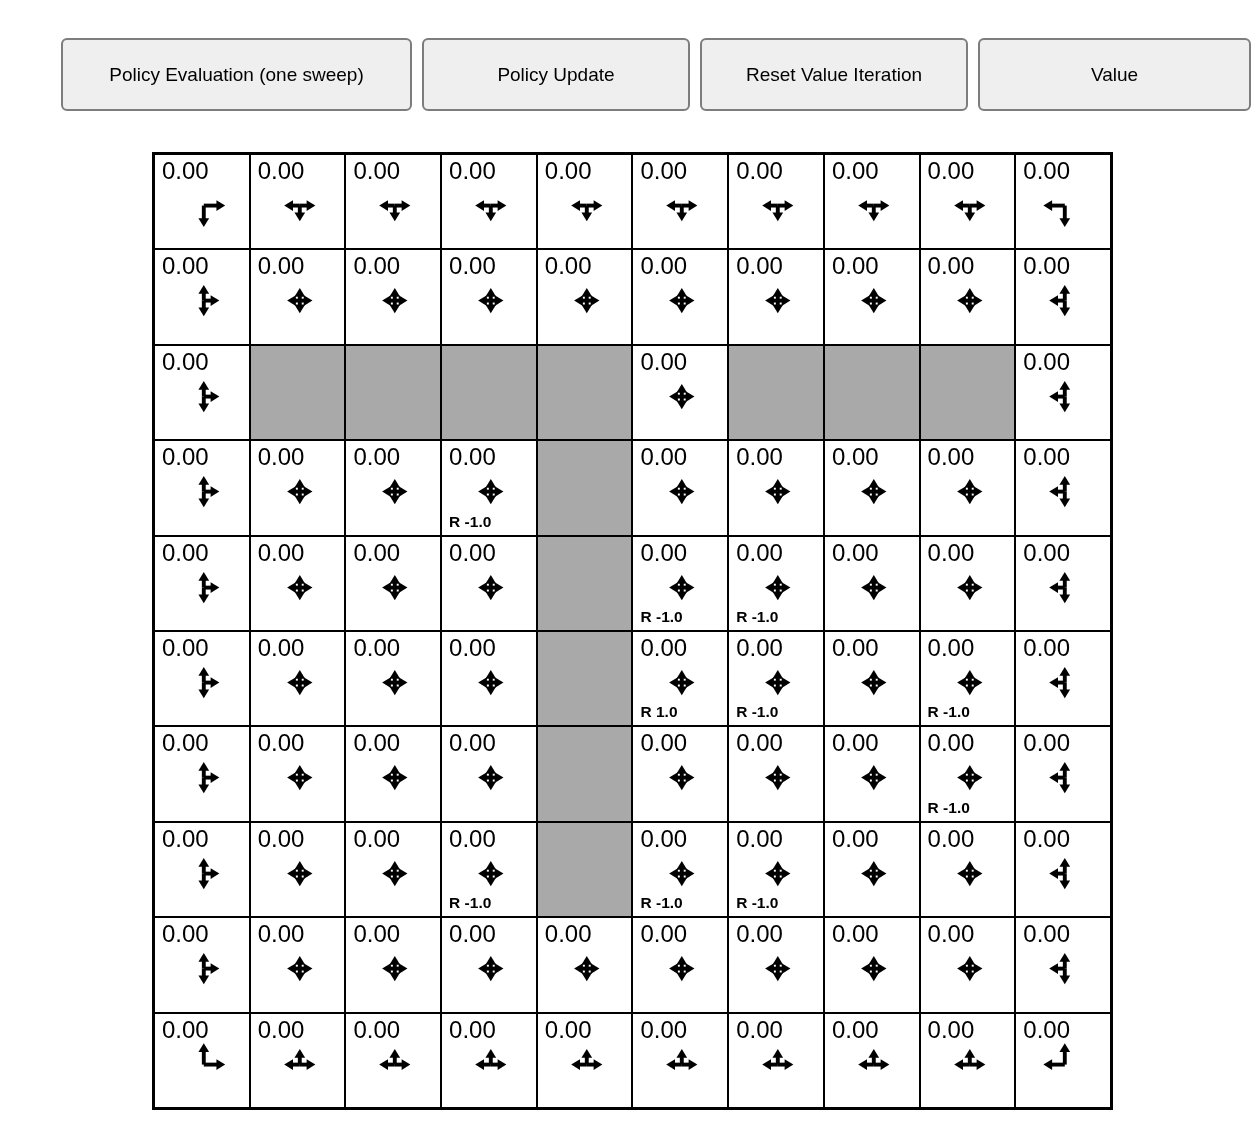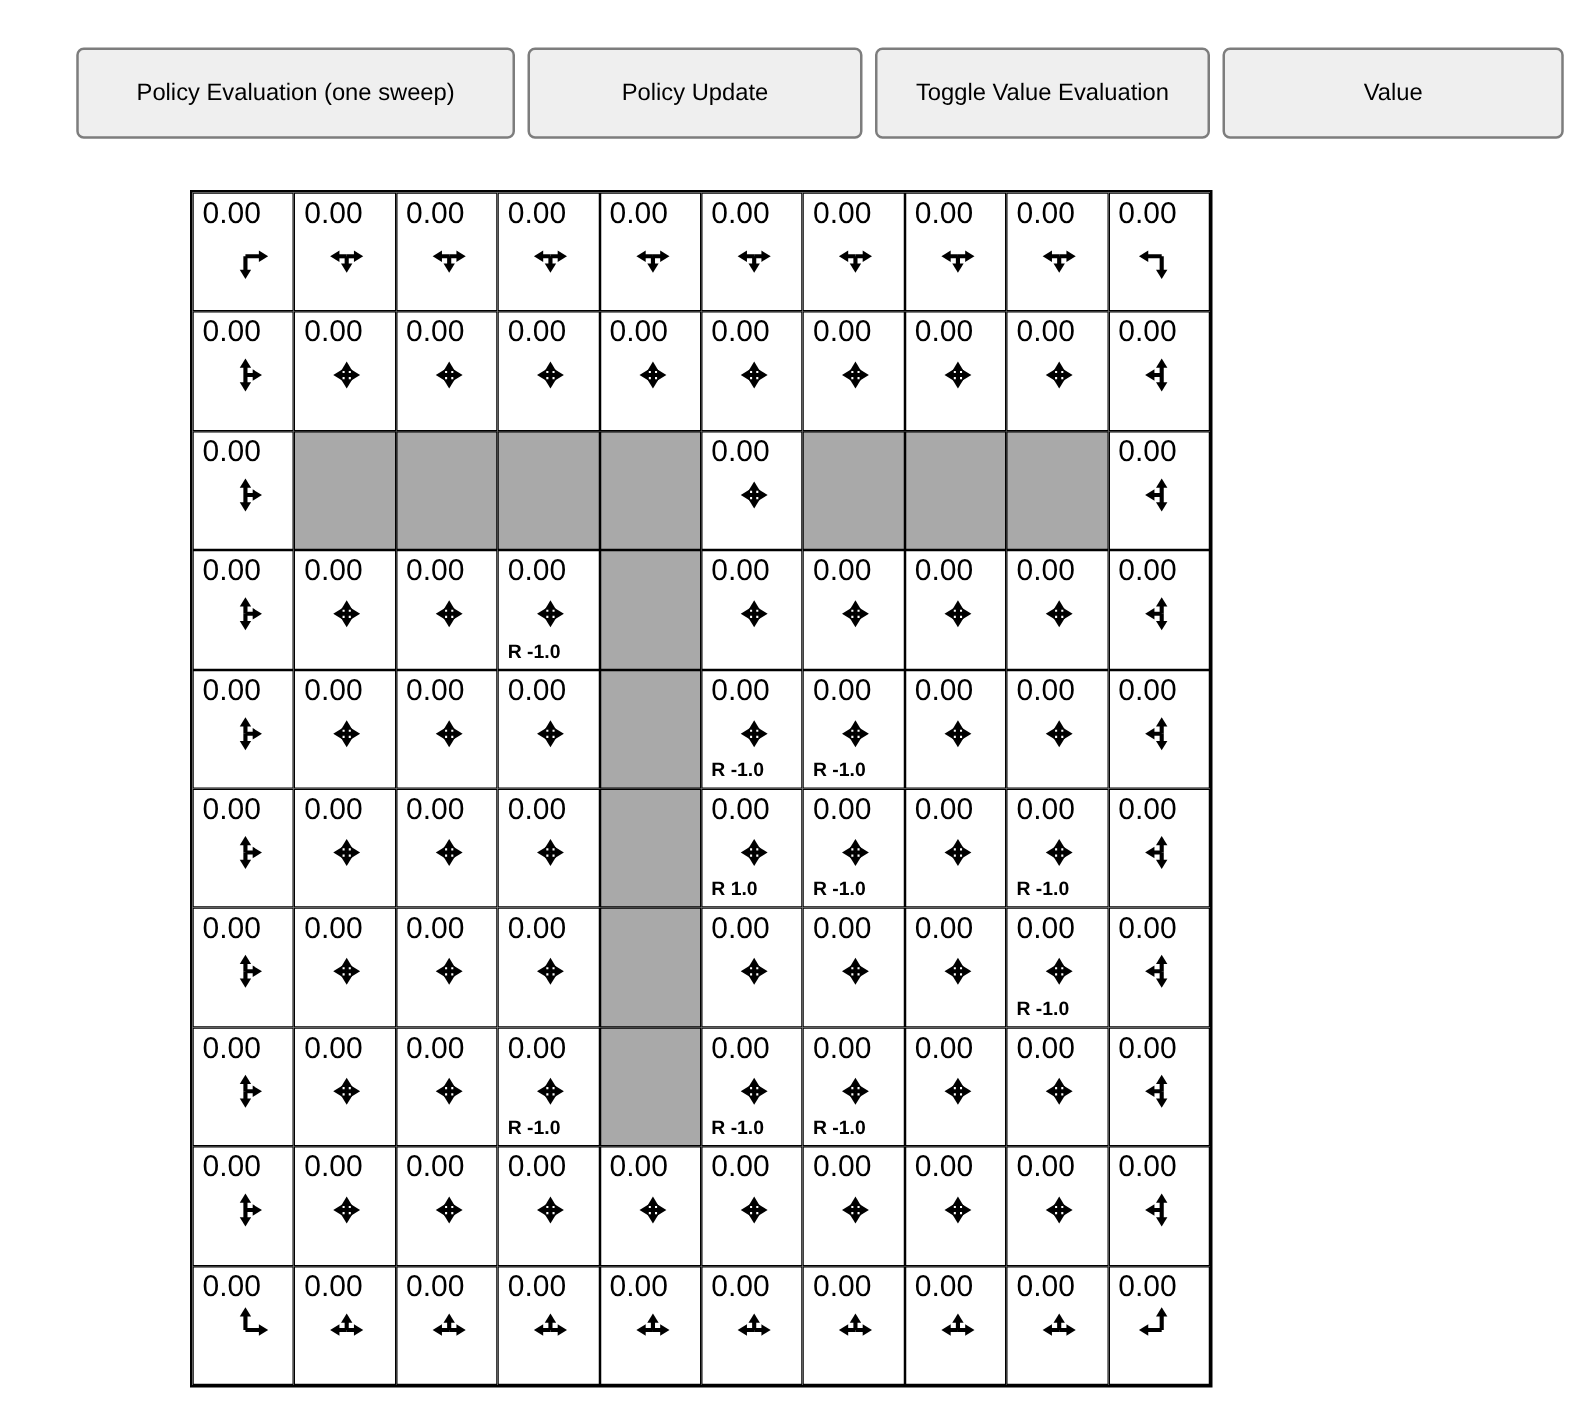--- a/index.html
+++ b/index.html
@@ -20,21 +20,21 @@
     border: 2px solid var(--btn-border, #7d7d7d);
     border-radius: 6px;
     font-family: "Liberation Sans", sans-serif;
     font-size: 19px;
     color: #000;
     cursor: pointer;
     display: flex; align-items: center; justify-content: center;
   }
   .grid {
     position: absolute; left: 152px; top: 152px;
-    width: 818px; height: 958px;
+    width: 961px; height: 958px;
     border: 2px solid var(--line, #000);
     display: grid;
     grid-template-columns: repeat(10, 1fr);
     grid-template-rows: repeat(10, 1fr);
     background: #fff;
   }
   .cell {
     position: relative;
     border: 1.5px solid var(--line, #000);
     background: #fff;
@@ -56,21 +56,21 @@
     width: 100%; height: 100%;
     pointer-events: none;
   }
 </style>
 </head>
 <body>
 
 <div class="toolbar">
   <button class="btn" style="width:351px">Policy Evaluation (one sweep)</button>
   <button class="btn" style="width:268px">Policy Update</button>
-  <button class="btn" style="width:268px">Toggle Value Evaluation</button>
+  <button class="btn" style="width:268px">Reset Value Iteration</button>
   <button class="btn" style="width:273px">Value</button>
 </div>
 
 <div class="grid" id="grid">
     <div class="cell">
       <span class="val">0.00</span>
       <svg viewBox="-50 -52 96 96" class="arrows">
         <line x1="0" y1="0" x2="16.0" y2="0.0" stroke="#000" stroke-width="4"></line>
         <polygon points="22,0 13.0,5.5 13.0,-5.5" fill="#000"></polygon>
         <line x1="0" y1="0" x2="0.0" y2="16.0" stroke="#000" stroke-width="4"></line>

